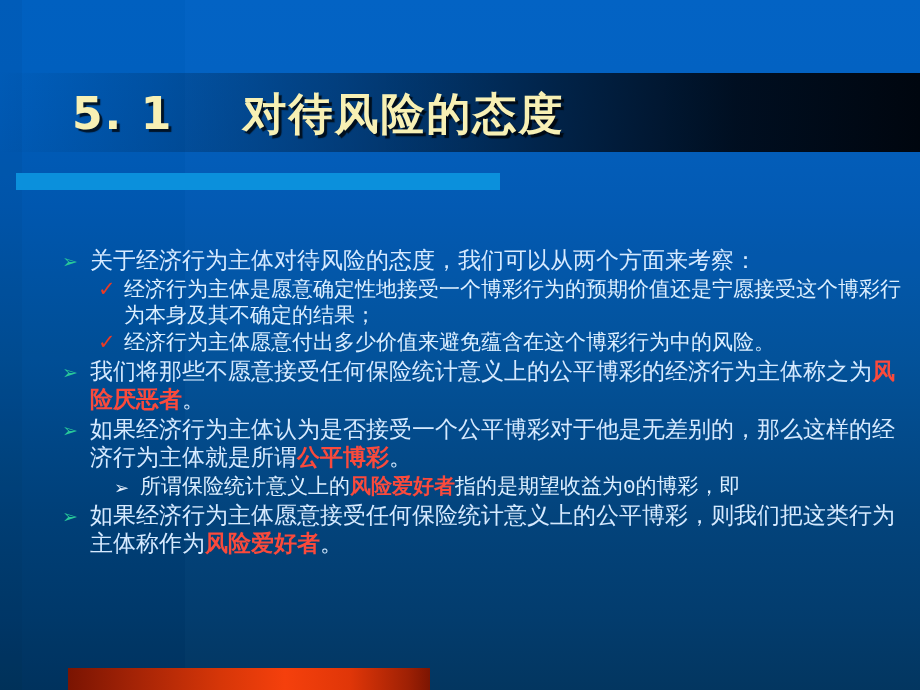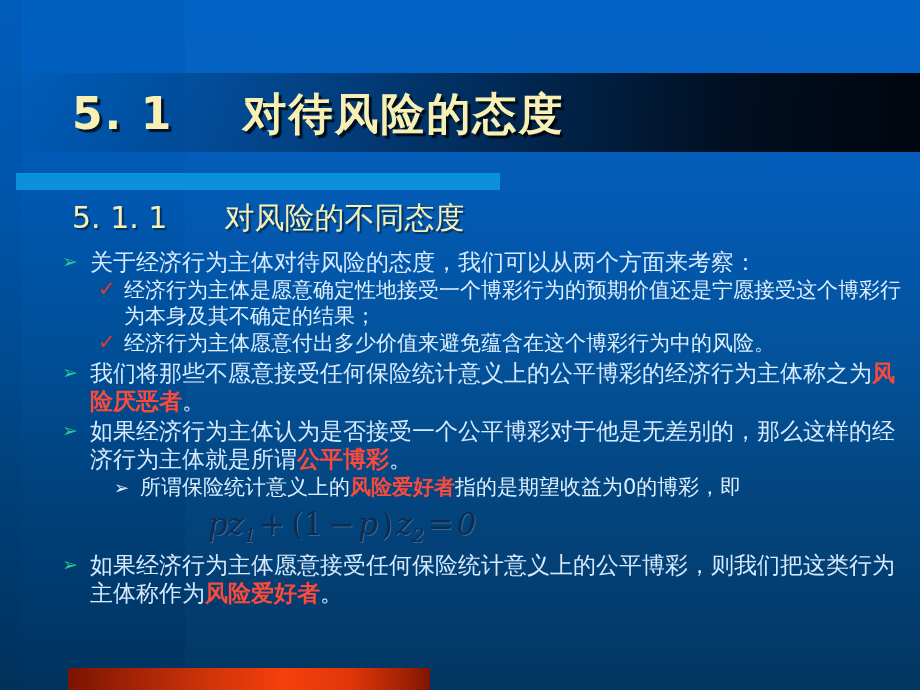--- a/index.html
+++ b/index.html
@@ -106,20 +106,21 @@
   }
   .bullet .marker {
     flex: 0 0 auto;
     text-align: left;
     line-height: 1.22;
     user-select: none;
   }
   .bullet .text {
     flex: 1 1 auto;
     line-height: 1.22;
+    font-family: Liberation Mono, monospace;
   }
 
   
   .lvl1 {
     font-size: 23px;
     color: #d6eaff;
     margin-top: 2px;
   }
   .lvl1 .marker {
     width: 28px;
@@ -198,21 +199,20 @@
   <div class="band-v left"></div>
   <div class="band-v mid"></div>
   <div class="band-v right"></div>
 
   <div class="title-band"></div>
 
   <div class="slide-title">5. 1    对待风险的态度</div>
 
   <div class="title-rule"></div>
 
-  <div class="slide-subtitle">5. 1. 1      对风险的不同态度</div>
 
   <div class="body">
 
     <div class="bullet lvl1">
       <span class="marker">➢</span>
       <span class="text">关于经济行为主体对待风险的态度，我们可以从两个方面来考察：</span>
     </div>
 
     <div class="bullet lvl2">
       <span class="marker">✓</span>
@@ -232,21 +232,20 @@
     <div class="bullet lvl1">
       <span class="marker">➢</span>
       <span class="text"><span>如果经济行为主体认为是否接受一个公平博彩对于他是无差别的，那么这样的经济行为主体就是所谓</span><span class="hl">公平博彩</span><span>。</span></span>
     </div>
 
     <div class="bullet lvl3">
       <span class="marker">➢</span>
       <span class="text"><span>所谓保险统计意义上的</span><span class="hl">风险爱好者</span><span>指的是期望收益为0的博彩，即</span></span>
     </div>
 
-    <div class="equation"><span>pz</span><sub>1</sub><span class="op">+</span><span class="op">(1</span><span class="op">−</span><span>p</span><span class="op">)</span><span>z</span><sub>2</sub><span class="op">=</span><span>0</span></div>
 
     <div class="bullet lvl1">
       <span class="marker">➢</span>
       <span class="text"><span>如果经济行为主体愿意接受任何保险统计意义上的公平博彩，则我们把这类行为主体称作为</span><span class="hl">风险爱好者</span><span>。</span></span>
     </div>
 
   </div>
 
   <div class="bottom-bar"></div>
 

